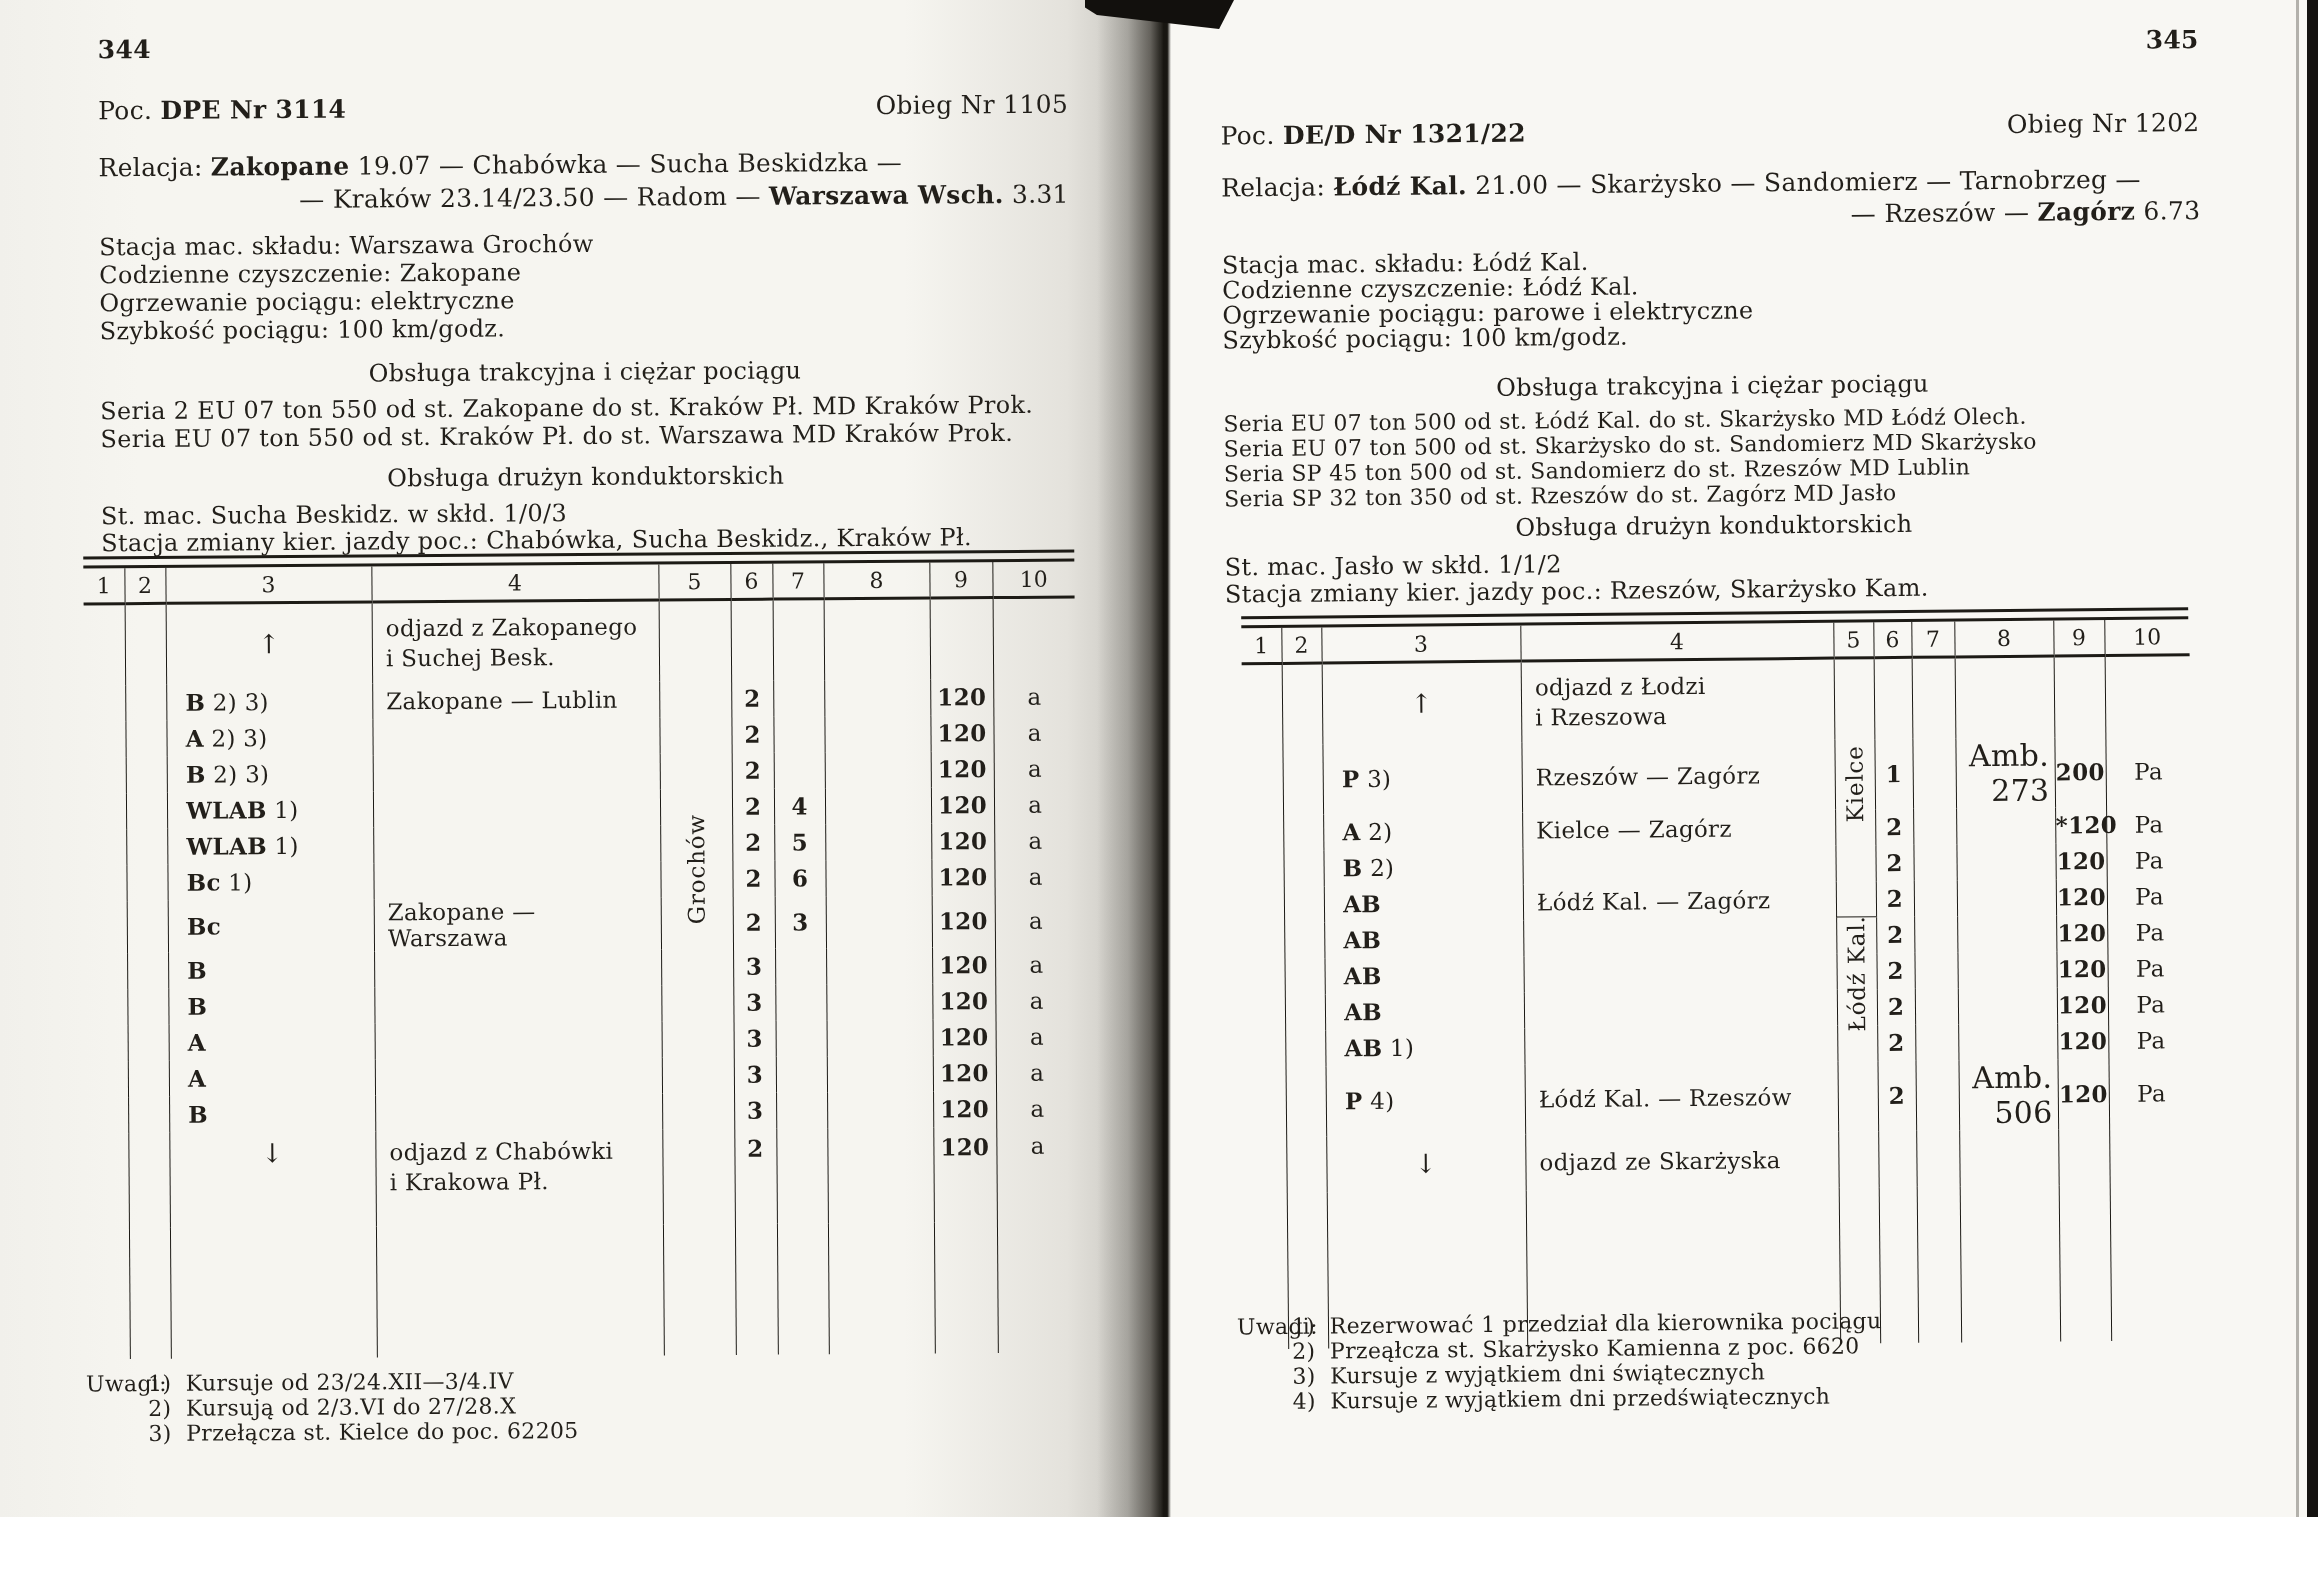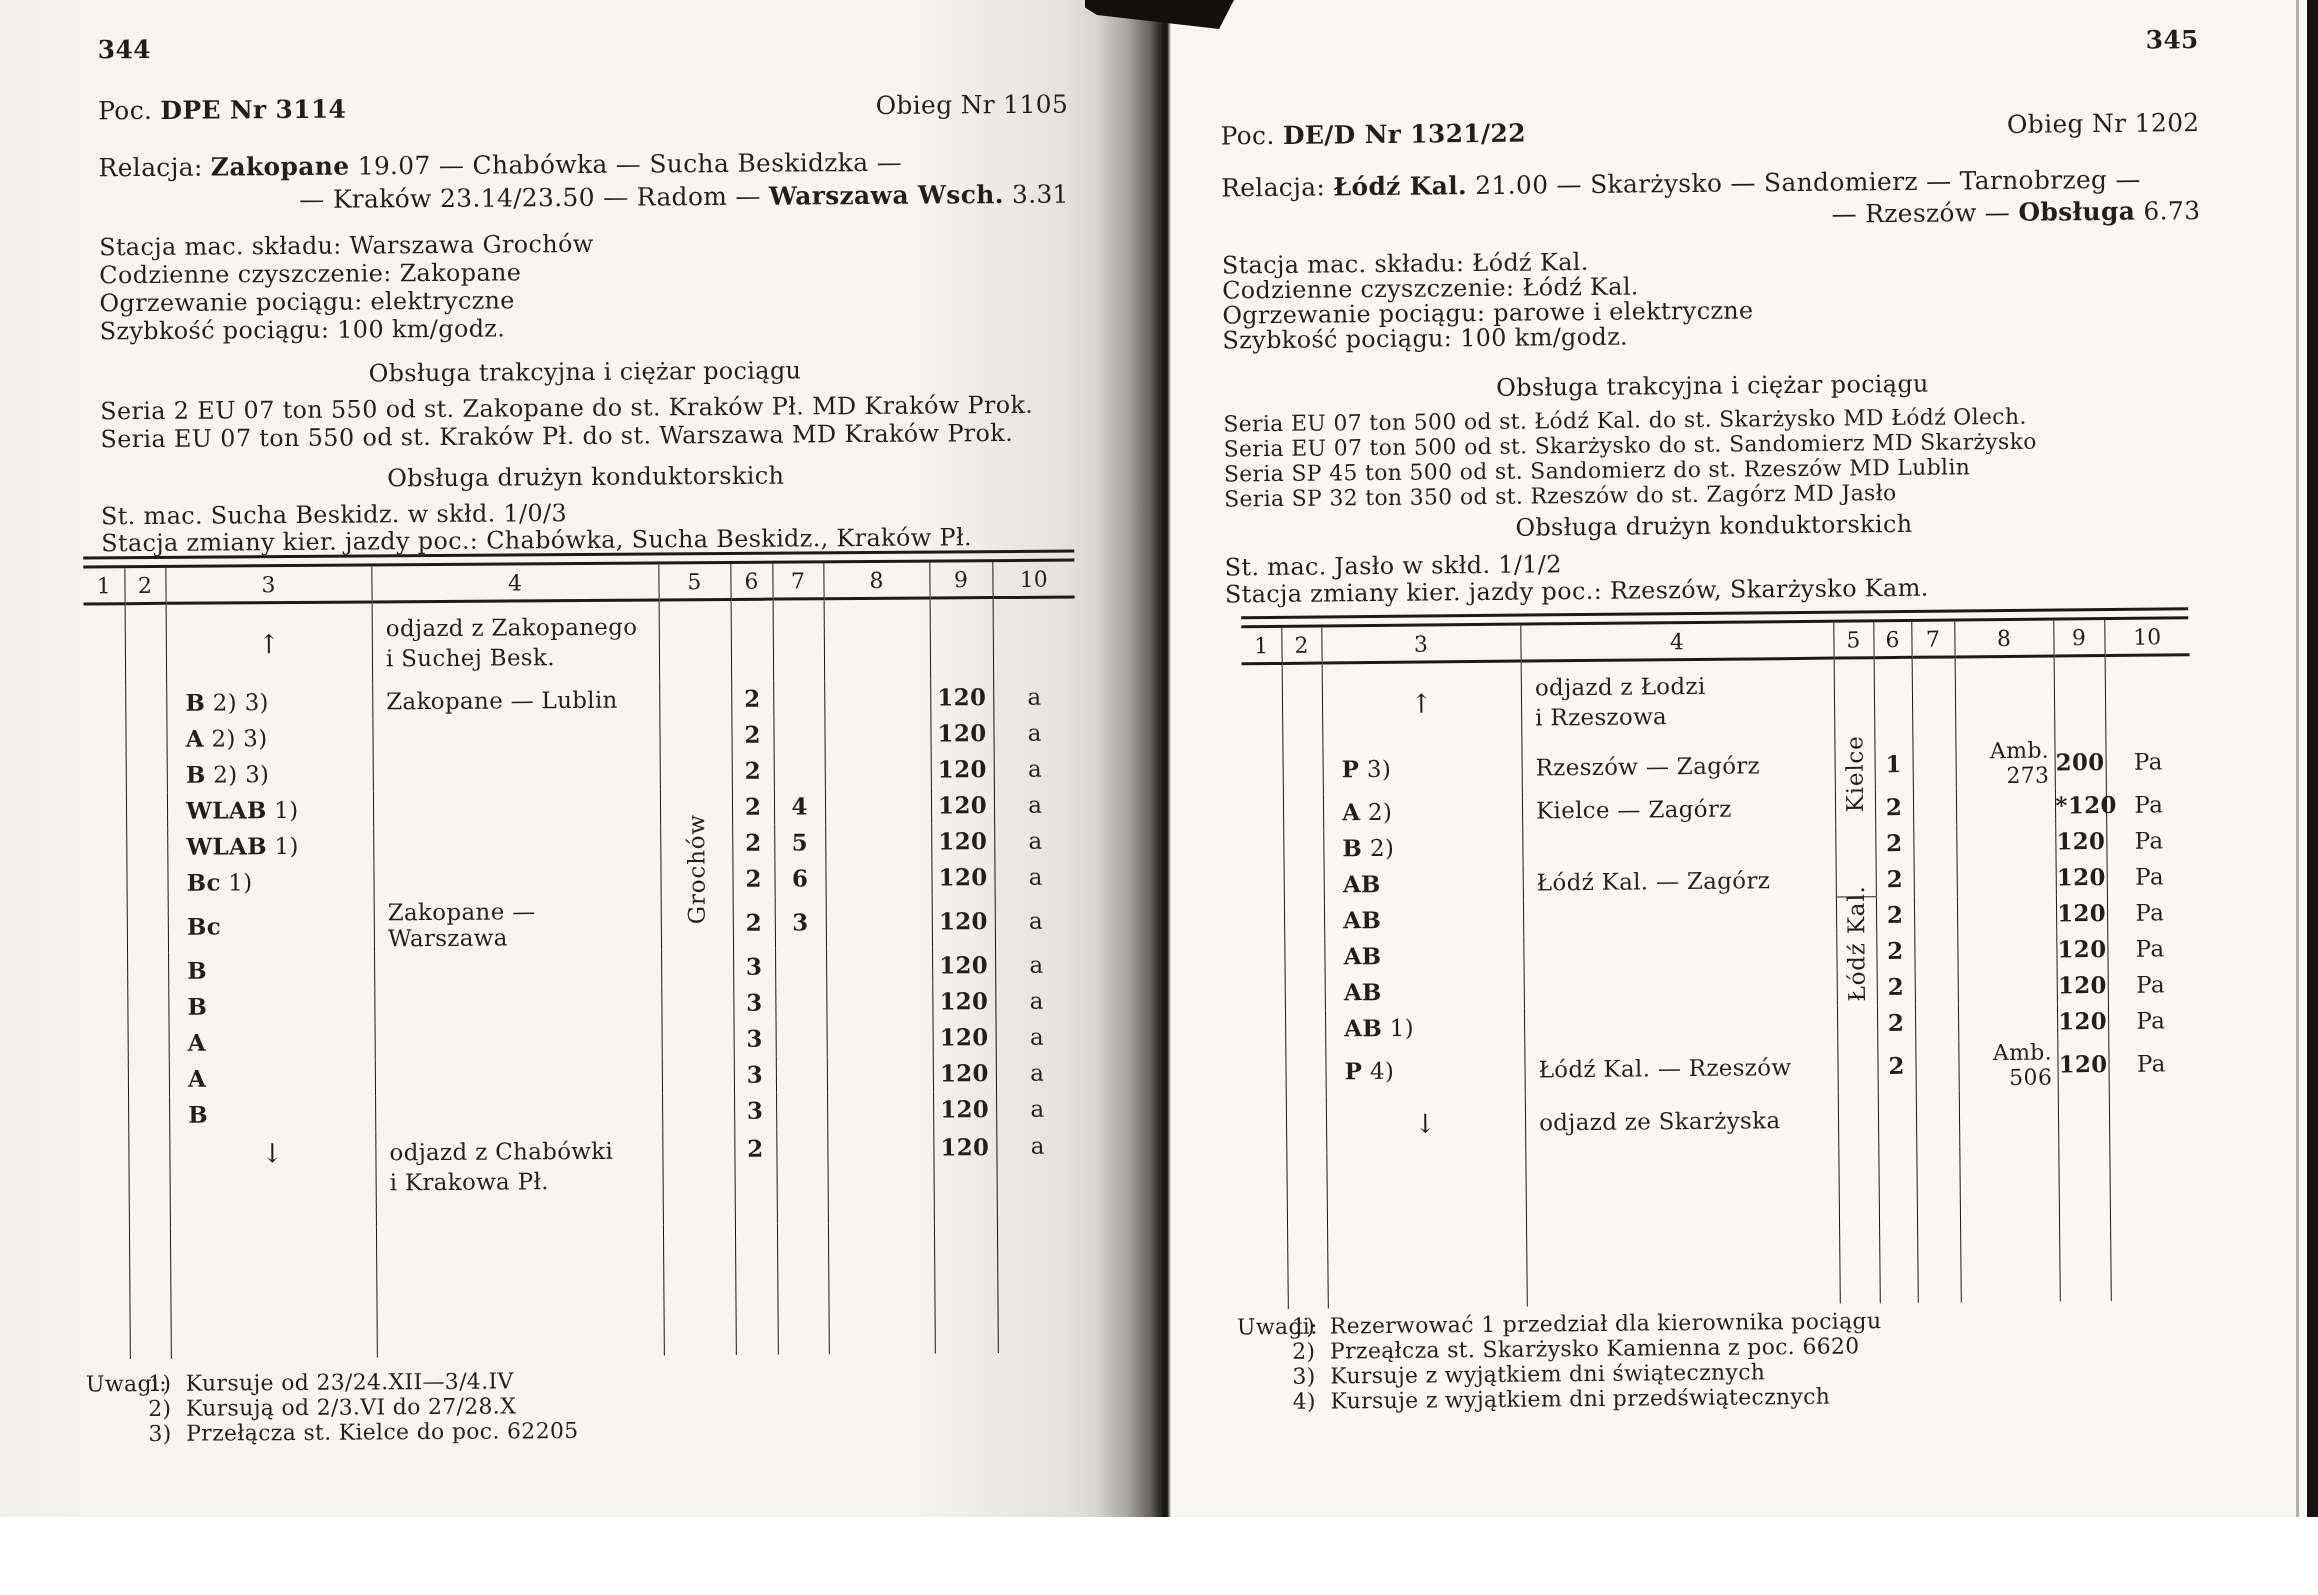--- a/index.html
+++ b/index.html
@@ -39,21 +39,21 @@
   .c4pad{padding-left:13.5px;}
   .c4pad div{line-height:30px;}
   .r43{height:36px;}
   .bnum{font-weight:bold;}
   .arrow{font-size:26px;}
   .vtop td{vertical-align:top;padding-top:6.8px;}
   .vert{writing-mode:vertical-rl;transform:rotate(180deg);white-space:nowrap;display:inline-block;font-size:23px;letter-spacing:0.8px;}
   .nudge-a{position:relative;top:-80px;}
   .nudge-b{position:relative;top:-41px;}
   .nudge-c{position:relative;top:-76px;}
-  .amb{text-align:right;padding-right:5px;font-size:22px;}
+  .amb{text-align:right;padding-right:5px;font-size:30px;}
 </style>
 </head>
 <body>
 
 <div id="canvas">
   <div class="paper-left"></div>
   <div class="paper-right"></div>
   <div class="gutter"></div>
   <div class="gutter-wedge"></div>
   <div class="edge-line"></div>
@@ -318,21 +318,21 @@
       <span>Poc.</span>
       <span class="b">DE/D Nr 1321/22</span>
     </div>
     <div class="t fs30 rtblock" style="left:1227px;top:113px;width:979px">Obieg Nr 1202</div>
 
     <div class="t fs30" style="left:1227px;top:169px">
       <span>Relacja:</span>
       <span class="b">Łódź Kal.</span><span> 21.00 — Skarżysko — Sandomierz — Tarnobrzeg —</span>
     </div>
     <div class="t fs30 rtblock" style="left:1227px;top:201px;width:979px">
-      <span>— Rzeszów — </span><span class="b">Obsługa</span><span> 6.73</span>
+      <span>— Rzeszów — </span><span class="b">Zagórz</span><span> 6.73</span>
     </div>
 
     <div class="t fs28 lh30" style="left:1227px;top:249px">
       <div>Stacja mac. składu: Łódź Kal.</div>
       <div>Codzienne czyszczenie: Łódź Kal.</div>
       <div>Ogrzewanie pociągu: parowe i elektryczne</div>
       <div>Szybkość pociągu: 100 km/godz.</div>
     </div>
 
     <div class="t fs28 ctrblock" style="left:1227px;top:372px;width:979px">Obsługa trakcyjna i ciężar pociągu</div>

